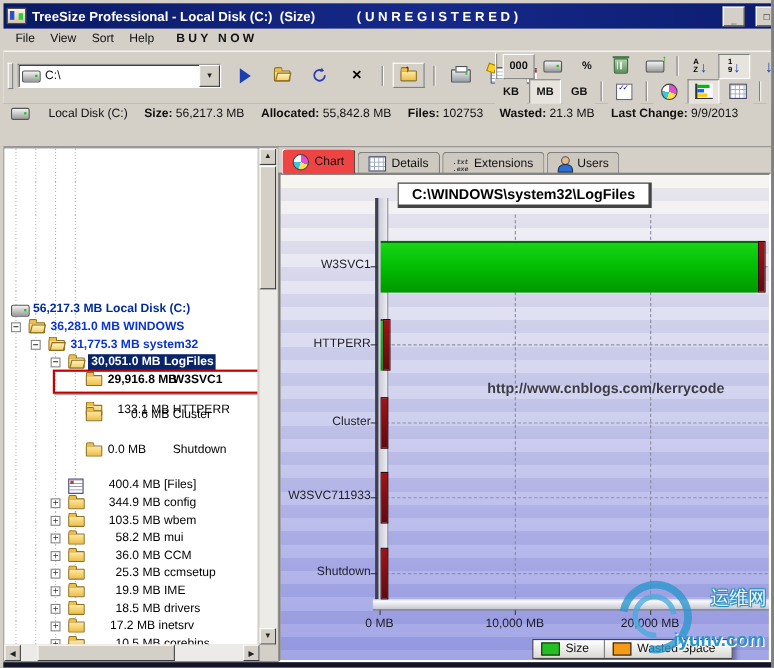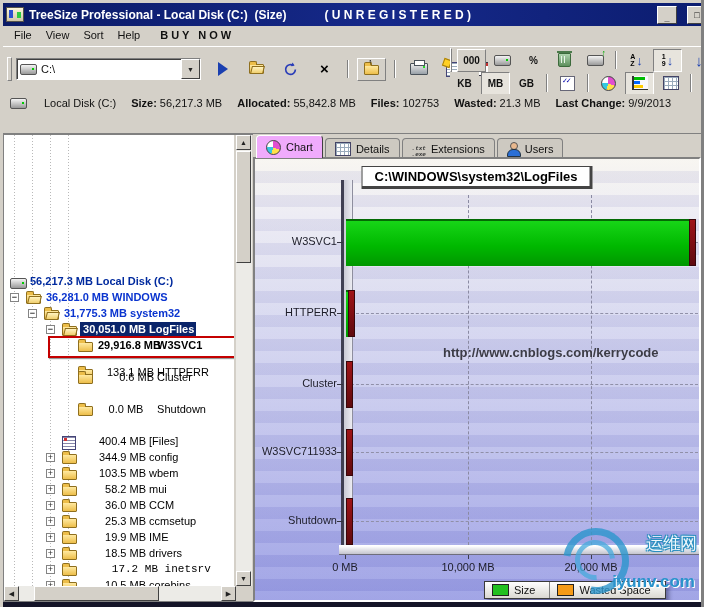--- a/index.html
+++ b/index.html
@@ -59,21 +59,21 @@
   .vscroll{position:absolute;right:1px;top:0;width:16px;bottom:15px;background:#ecebe7}
   .hscroll{position:absolute;left:0;bottom:0;height:15px;right:17px;background:#ecebe7}
   .sb-btn{position:absolute;width:15px;height:15px;background:#d4d0c8;border:1px solid;border-color:#fff #404040 #404040 #fff;font-size:7px;color:#222;display:flex;align-items:center;justify-content:center;box-sizing:border-box}
   .sb-thumb{position:absolute;background:#d4d0c8;border:1px solid;border-color:#fff #404040 #404040 #fff;box-sizing:border-box}
   .sb-corner{position:absolute;right:1px;bottom:0;width:16px;height:15px;background:#d4d0c8}
   
   .right-panel{position:absolute;left:250px;top:134px;right:0;bottom:5px;background:#d4d0c8}
   .tabbar{position:absolute;left:0;top:0;right:0;height:23px;display:flex;align-items:flex-end;padding-left:3px}
   .tab{height:19px;display:flex;align-items:center;gap:5px;padding:0 9px;font-size:11px;color:#111;background:#cdc9c1;
     border:1px solid #808080;border-bottom:none;border-radius:4px 4px 0 0;margin-right:2px;position:relative;top:1px}
-  .tab.active{height:22px;background:#f0abfc;border-color:#fff #404040 #d4d0c8 #fff;z-index:2;top:1px}
+  .tab.active{height:22px;background:#ef4444;border-color:#fff #404040 #d4d0c8 #fff;z-index:2;top:1px}
   
   .chart-outer{position:absolute;left:0;top:23px;right:0;bottom:0;border:2px solid;border-color:#808080 #fff #fff #808080;
     background:linear-gradient(180deg,#f7f5f0 0%,#ecebf3 12%,#d9daf0 32%,#c2c4ec 58%,#a9ace8 82%,#979be3 100%);overflow:hidden}
   .chart-outer::before{content:"";position:absolute;inset:0;background:repeating-linear-gradient(180deg,rgba(255,255,255,.10) 0 12px,rgba(110,110,185,.10) 12px 24px)}
   .chart-plot{position:absolute;inset:0}
   .title-box{position:absolute;left:50%;top:7px;transform:translateX(-50%);background:#fff;border:1px solid #444;
     border-right-width:3px;border-bottom-width:3px;padding:2px 12px;font-size:13px;font-weight:bold;color:#000;white-space:nowrap;z-index:3}
   .vgrid{position:absolute;width:0;border-left:1px dashed #8a8aa2}
   .hgrid{position:absolute;height:0;border-top:1px dashed #9090a8}
   .pole{position:absolute;width:8px;background:linear-gradient(90deg,#c9c9d4,#ececf2);border-left:3px solid #3f3f52;box-shadow:1px 0 0 #8e8e9e}
@@ -314,21 +314,21 @@
         <div class="tree-row" style="top:230px">
           <span class="tico" style="left:74px"><span class="ic-folder"></span></span>
           <span class="tlabel" style="left:92px;"><span class="num" style="display:inline-block;text-align:right;width:56px;">133.1 MB</span> <span class="nm">HTTPERR</span></span>
         </div>
         <div class="tree-row" style="top:235px">
           <span class="tico" style="left:74px"><span class="ic-folder"></span></span>
           <span class="tlabel" style="left:92px;"><span class="num" style="display:inline-block;text-align:right;width:56px;">0.6 MB</span> <span class="nm">Cluster</span></span>
         </div>
         <div class="tree-row" style="top:267px">
           <span class="tico" style="left:74px"><span class="ic-folder"></span></span>
-          <span class="tlabel" style="left:92px;"><span class="num" style="display:inline-block;text-align:center;width:56px;">0.0 MB</span> <span class="nm">Shutdown</span></span>
+          <span class="tlabel" style="left:92px;"><span class="num" style="display:inline-block;text-align:left;width:56px;">0.0 MB</span> <span class="nm">Shutdown</span></span>
         </div>
         <div class="tree-row" style="top:299px">
           <span class="tico" style="left:58px"><span class="ic-files"></span></span>
           <span class="tlabel" style="left:76px;"><span class="num" style="display:inline-block;text-align:right;width:64px;">400.4 MB</span> <span class="nm">[Files]</span></span>
         </div>
         <div class="tree-row" style="top:315px">
           <span class="expbox" style="left:42px">+</span>
           <span class="tico" style="left:58px"><span class="ic-folder"></span></span>
           <span class="tlabel" style="left:76px;"><span class="num" style="display:inline-block;text-align:right;width:64px;">344.9 MB</span> <span class="nm">config</span></span>
         </div>
@@ -358,21 +358,21 @@
           <span class="tlabel" style="left:76px;"><span class="num" style="display:inline-block;text-align:right;width:64px;">19.9 MB</span> <span class="nm">IME</span></span>
         </div>
         <div class="tree-row" style="top:411px">
           <span class="expbox" style="left:42px">+</span>
           <span class="tico" style="left:58px"><span class="ic-folder"></span></span>
           <span class="tlabel" style="left:76px;"><span class="num" style="display:inline-block;text-align:right;width:64px;">18.5 MB</span> <span class="nm">drivers</span></span>
         </div>
         <div class="tree-row" style="top:427px">
           <span class="expbox" style="left:42px">+</span>
           <span class="tico" style="left:58px"><span class="ic-folder"></span></span>
-          <span class="tlabel" style="left:88px;font-family:Liberation Mono, monospace;"><span class="num" style="display:inline-block;text-align:right;width:64px;">17.2 MB</span> <span class="nm">inetsrv</span></span>
+          <span class="tlabel" style="left:71px;"><span class="num" style="display:inline-block;text-align:right;width:64px;">17.2 MB</span> <span class="nm">inetsrv</span></span>
         </div>
         <div class="tree-row" style="top:443px">
           <span class="expbox" style="left:42px">+</span>
           <span class="tico" style="left:58px"><span class="ic-folder"></span></span>
           <span class="tlabel" style="left:76px;"><span class="num" style="display:inline-block;text-align:right;width:64px;">10.5 MB</span> <span class="nm">corebins</span></span>
         </div>
       </div>
     <div class="vscroll" id="vscroll">
         <span class="sb-btn" style="left:0;top:0">▲</span>
         <span class="sb-thumb" style="left:0;top:16px;width:15px;height:112px"></span>

